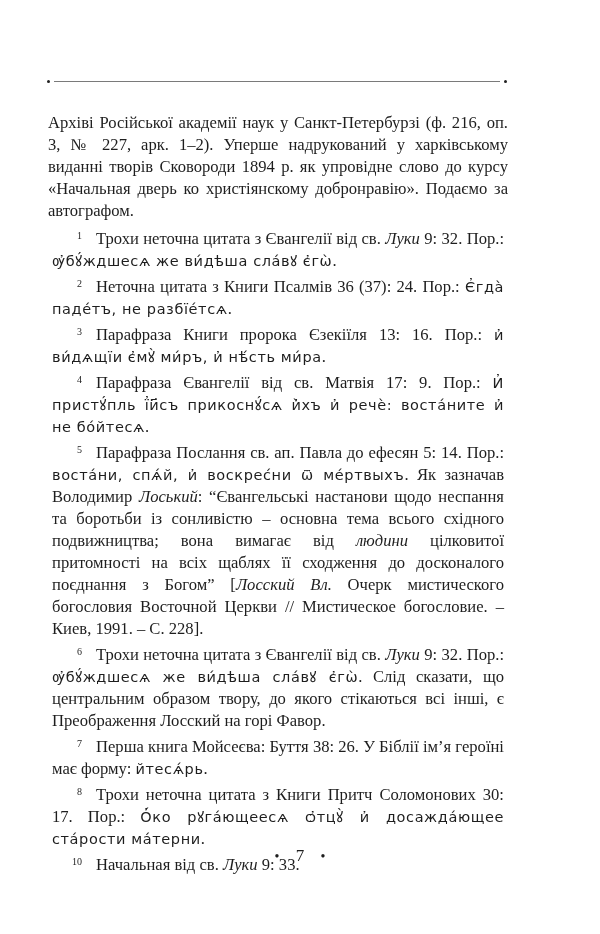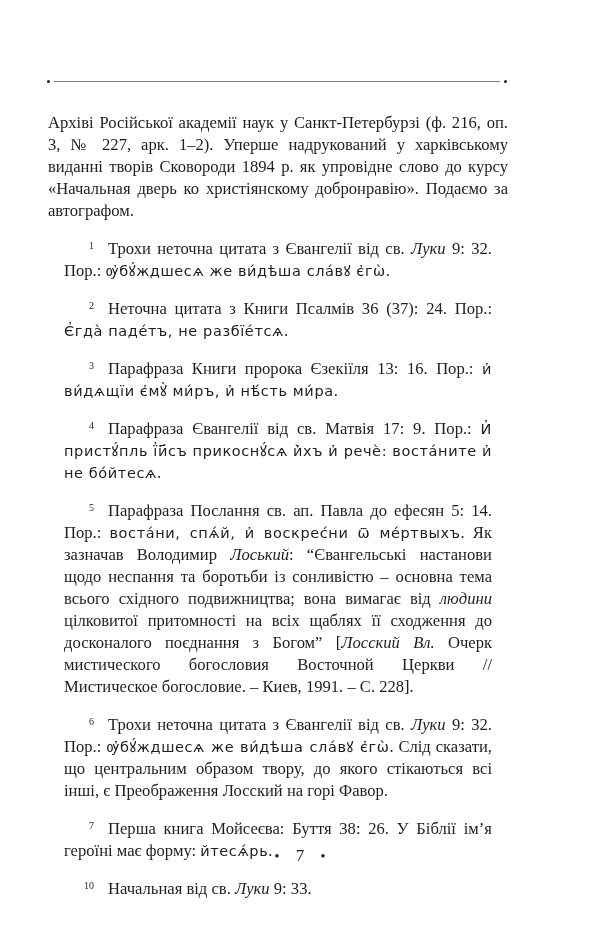--- a/index.html
+++ b/index.html
@@ -5,21 +5,21 @@
   html, body { margin: 0; padding: 0; background: #ffffff; }
   body { width: 600px; height: 934px; position: relative; overflow: hidden;
          font-family: "Liberation Serif", "DejaVu Serif", serif; color: #1e1e1e; }
   .rule { position: absolute; top: 79px; left: 47px; width: 460px; height: 6px; }
   .rule .line { position: absolute; left: 7px; right: 7px; top: 2px; height: 1px; background: #7a7a7a; }
   .rule .dot { position: absolute; top: 1px; width: 3px; height: 3px; border-radius: 50%; background: #222; }
   .rule .dot.l { left: 0; } .rule .dot.r { right: 0; }
   .page { position: absolute; top: 94px; left: 48px; width: 460px;
           font-size: 16.6px; line-height: 22px; text-align: justify; }
   .intro { margin: 18px 0 6px 0; }
-  .note { margin: 16px; text-indent: 0; }
+  .note { margin: 4px; text-indent: 0; }
   .note .num { display: inline-block; width: 30px; text-align: right; padding-right: 14px;
                font-size: 10px; vertical-align: 5px; line-height: 0; }
   .cs { font-family: "DejaVu Sans", sans-serif; font-size: 14.5px; letter-spacing: 0.6px; }
   .it { font-style: italic; }
   .footer { position: absolute; top: 846px; left: 0; width: 600px; text-align: center;
             font-size: 17px; }
   .footer .bullet { display: inline-block; margin: 0 12px; font-size: 14px; }
 </style>
 </head>
 <body>
@@ -33,20 +33,21 @@
 <div class="page">
   <p class="intro">Архіві Російської академії наук у Санкт-Петербурзі (ф. 216, оп. 3, № 227, арк. 1–2). Уперше надрукований у харківському виданні творів Сковороди 1894 р. як упровідне слово до курсу «Начальная дверь ко христіянскому добронравію». Подаємо за автографом.</p>
   <div id="notes">
       <p class="note"><span class="num">1</span><span>Трохи неточна цитата з Євангелії від св. </span><span class="it">Луки</span><span> 9: 32. Пор.: </span><span class="cs">ѹ҆бꙋ́ждшесѧ же ви́дѣша сла́вꙋ є҆гѡ̀</span><span>.</span></p>
       <p class="note"><span class="num">2</span><span>Неточна цитата з Книги Псалмів 36 (37): 24. Пор.: </span><span class="cs">Є҆гда̀ паде́тъ, не разбїе́тсѧ</span><span>.</span></p>
       <p class="note"><span class="num">3</span><span>Парафраза Книги пророка Єзекіїля 13: 16. Пор.: </span><span class="cs">и҆ ви́дѧщїи є҆мꙋ̀ ми́ръ, и҆ нѣ́сть ми́ра</span><span>.</span></p>
       <p class="note"><span class="num">4</span><span>Парафраза Євангелії від св. Матвія 17: 9. Пор.: </span><span class="cs">И҆ пристꙋ́пль ї҆и҃съ прикоснꙋ́сѧ и҆̀хъ и҆ речѐ: воста́ните и҆ не бо́йтесѧ</span><span>.</span></p>
       <p class="note"><span class="num">5</span><span>Парафраза Послання св. ап. Павла до ефесян 5: 14. Пор.: </span><span class="cs">воста́ни, спѧ́й, и҆ воскрес́ни ѿ ме́ртвыхъ</span><span>. Як зазначав Володимир </span><span class="it">Лоський</span><span>: “Євангельські настанови щодо неспання та боротьби із сонливістю – основна тема всього східного подвижництва; вона вимагає від </span><span class="it">людини</span><span> цілковитої притомності на всіх щаблях її сходження до досконалого поєднання з Богом” [</span><span class="it">Лосский Вл.</span><span> Очерк мистического богословия Восточной Церкви // Мистическое богословие. – Киев, 1991. – С. 228].</span></p>
       <p class="note"><span class="num">6</span><span>Трохи неточна цитата з Євангелії від св. </span><span class="it">Луки</span><span> 9: 32. Пор.: </span><span class="cs">ѹ҆бꙋ́ждшесѧ же ви́дѣша сла́вꙋ є҆гѡ̀</span><span>. Слід сказати, що центральним образом твору, до якого стікаються всі інші, є Преображення Лосский на горі Фавор.</span></p>
       <p class="note"><span class="num">7</span><span>Перша книга Мойсеєва: Буття 38: 26. У Біблії ім’я героїні має форму: </span><span class="cs">йтесѧ́рь</span><span>.</span></p>
+      <p class="note"><span class="num">8</span><span>Трохи неточна цитата з Книги Притч Соломонових 30: 17. Пор.: </span><span class="cs">О҆́ко рꙋга́ющеесѧ ѻ҆тцꙋ̀ и҆ досажда́ющее ста́рости ма́терни</span><span>.</span></p>
       <p class="note"><span class="num">10</span><span>Начальная від св. </span><span class="it">Луки</span><span> 9: 33.</span></p>
     </div>
 </div>
 
 <div class="footer">
   <span class="bullet">•</span>
   <span>7</span>
   <span class="bullet">•</span>
 </div>
 

